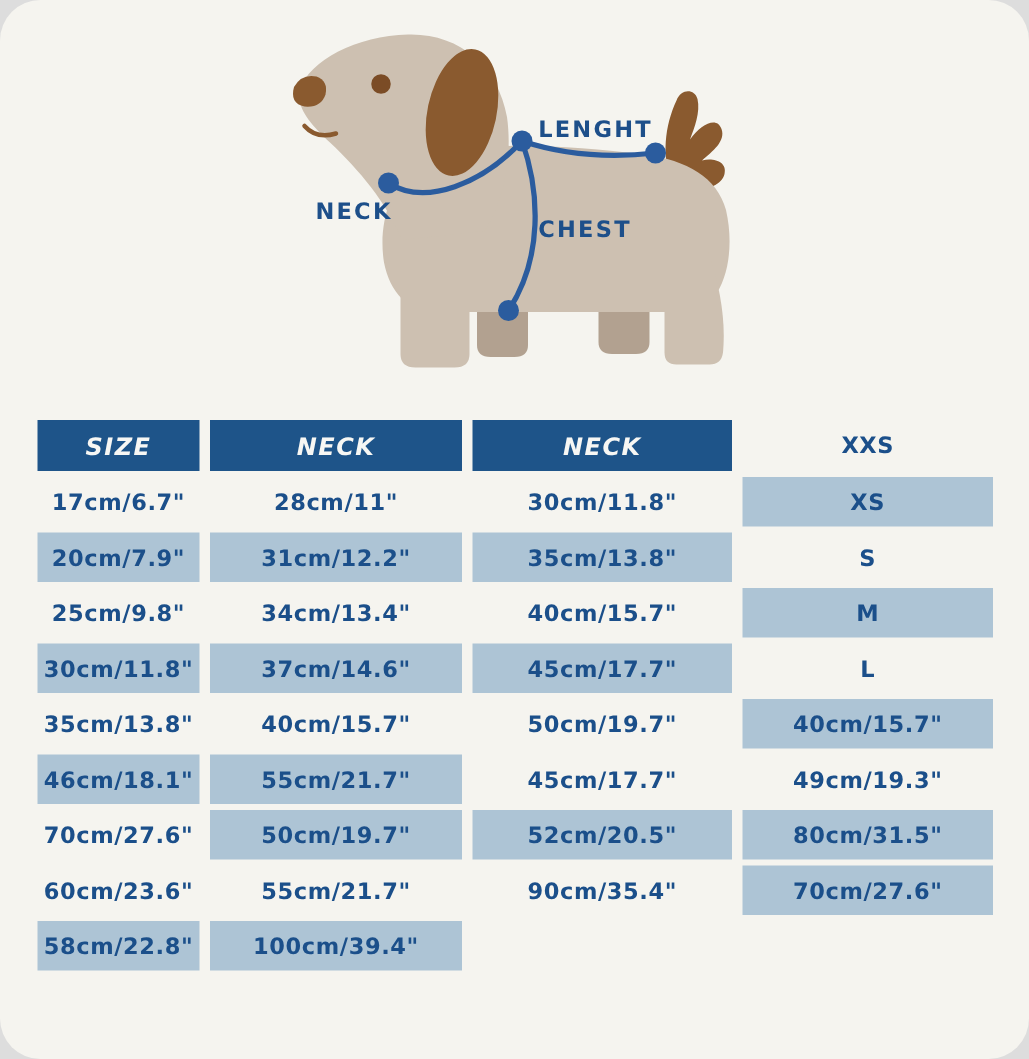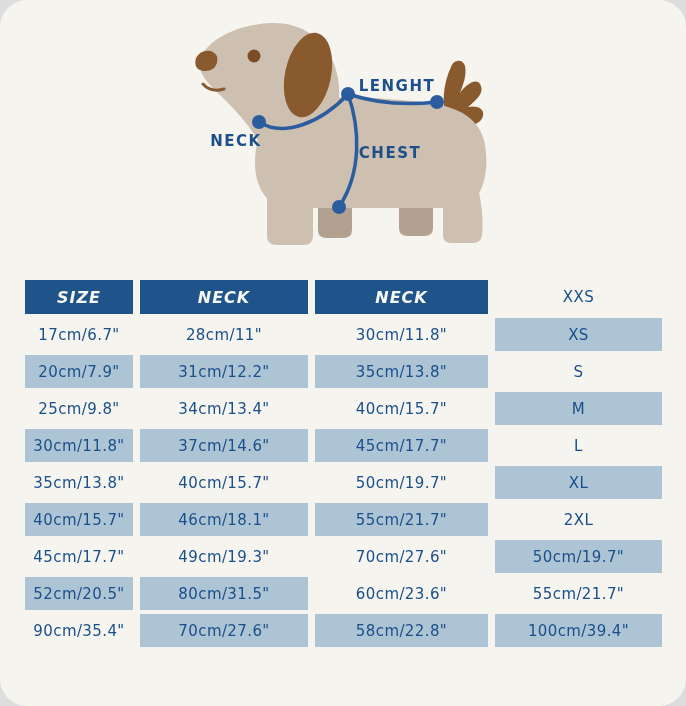--- a/index.html
+++ b/index.html
@@ -42,21 +42,21 @@
     height:34px;
     background:var(--header-bg,#1e5489);
     color:var(--header-text,#f7f7f4);
     display:flex;align-items:center;justify-content:center;
     font-size:16px;font-weight:bold;letter-spacing:1px;font-style:italic;
   }
   .cell{
     height:33px;
     display:flex;align-items:center;justify-content:center;
     color:var(--row-text,#1b4f8a);
-    font-size:15px;font-weight:normal;letter-spacing:0.4px;
+    font-size:15px;font-weight:bold;letter-spacing:0.4px;
     background:transparent;
   }
   .cell.alt{background:var(--row-alt-bg,#adc4d5);}
 </style>
 </head>
 <body>
 
 <div class="page">
 
   <svg class="diagram" viewBox="0 0 686 278" xmlns="http://www.w3.org/2000/svg">
@@ -114,25 +114,23 @@
       <div class="cell">34cm/13.4"</div>
       <div class="cell">40cm/15.7"</div>
       <div class="cell alt">M</div>
       <div class="cell alt">30cm/11.8"</div>
       <div class="cell alt">37cm/14.6"</div>
       <div class="cell alt">45cm/17.7"</div>
       <div class="cell">L</div>
       <div class="cell">35cm/13.8"</div>
       <div class="cell">40cm/15.7"</div>
       <div class="cell">50cm/19.7"</div>
-      <div class="cell alt">XL</div>
       <div class="cell alt">40cm/15.7"</div>
       <div class="cell alt">46cm/18.1"</div>
       <div class="cell alt">55cm/21.7"</div>
-      <div class="cell">2XL</div>
       <div class="cell">45cm/17.7"</div>
       <div class="cell">49cm/19.3"</div>
       <div class="cell">70cm/27.6"</div>
       <div class="cell alt">50cm/19.7"</div>
       <div class="cell alt">52cm/20.5"</div>
       <div class="cell alt">80cm/31.5"</div>
       <div class="cell">60cm/23.6"</div>
       <div class="cell">55cm/21.7"</div>
       <div class="cell">90cm/35.4"</div>
       <div class="cell alt">70cm/27.6"</div>

